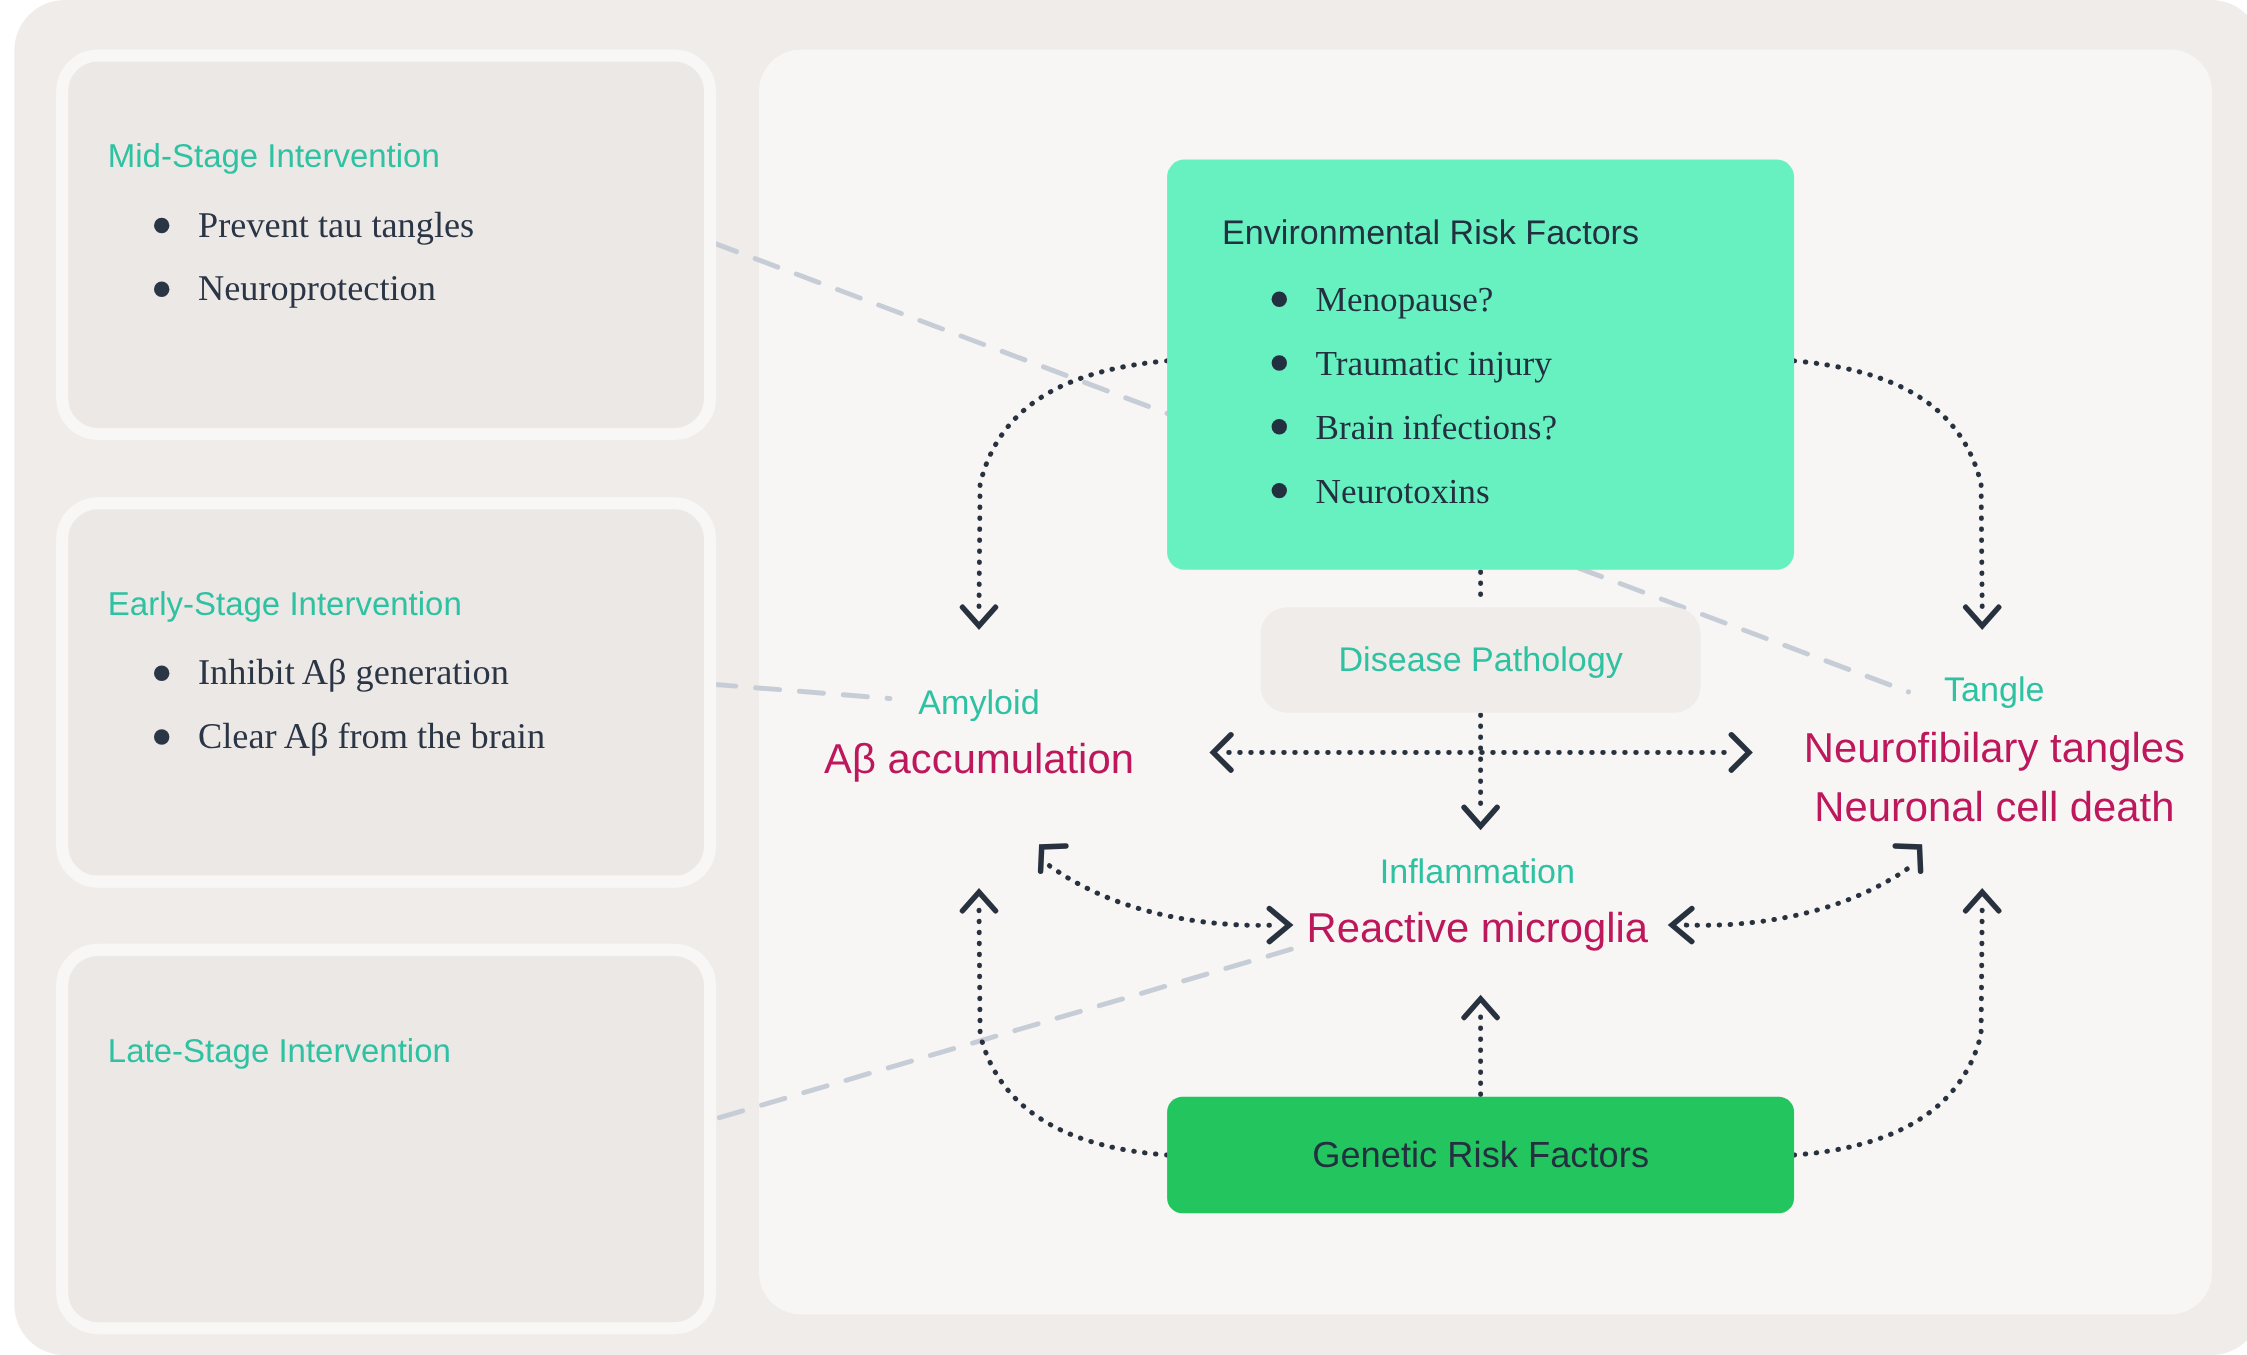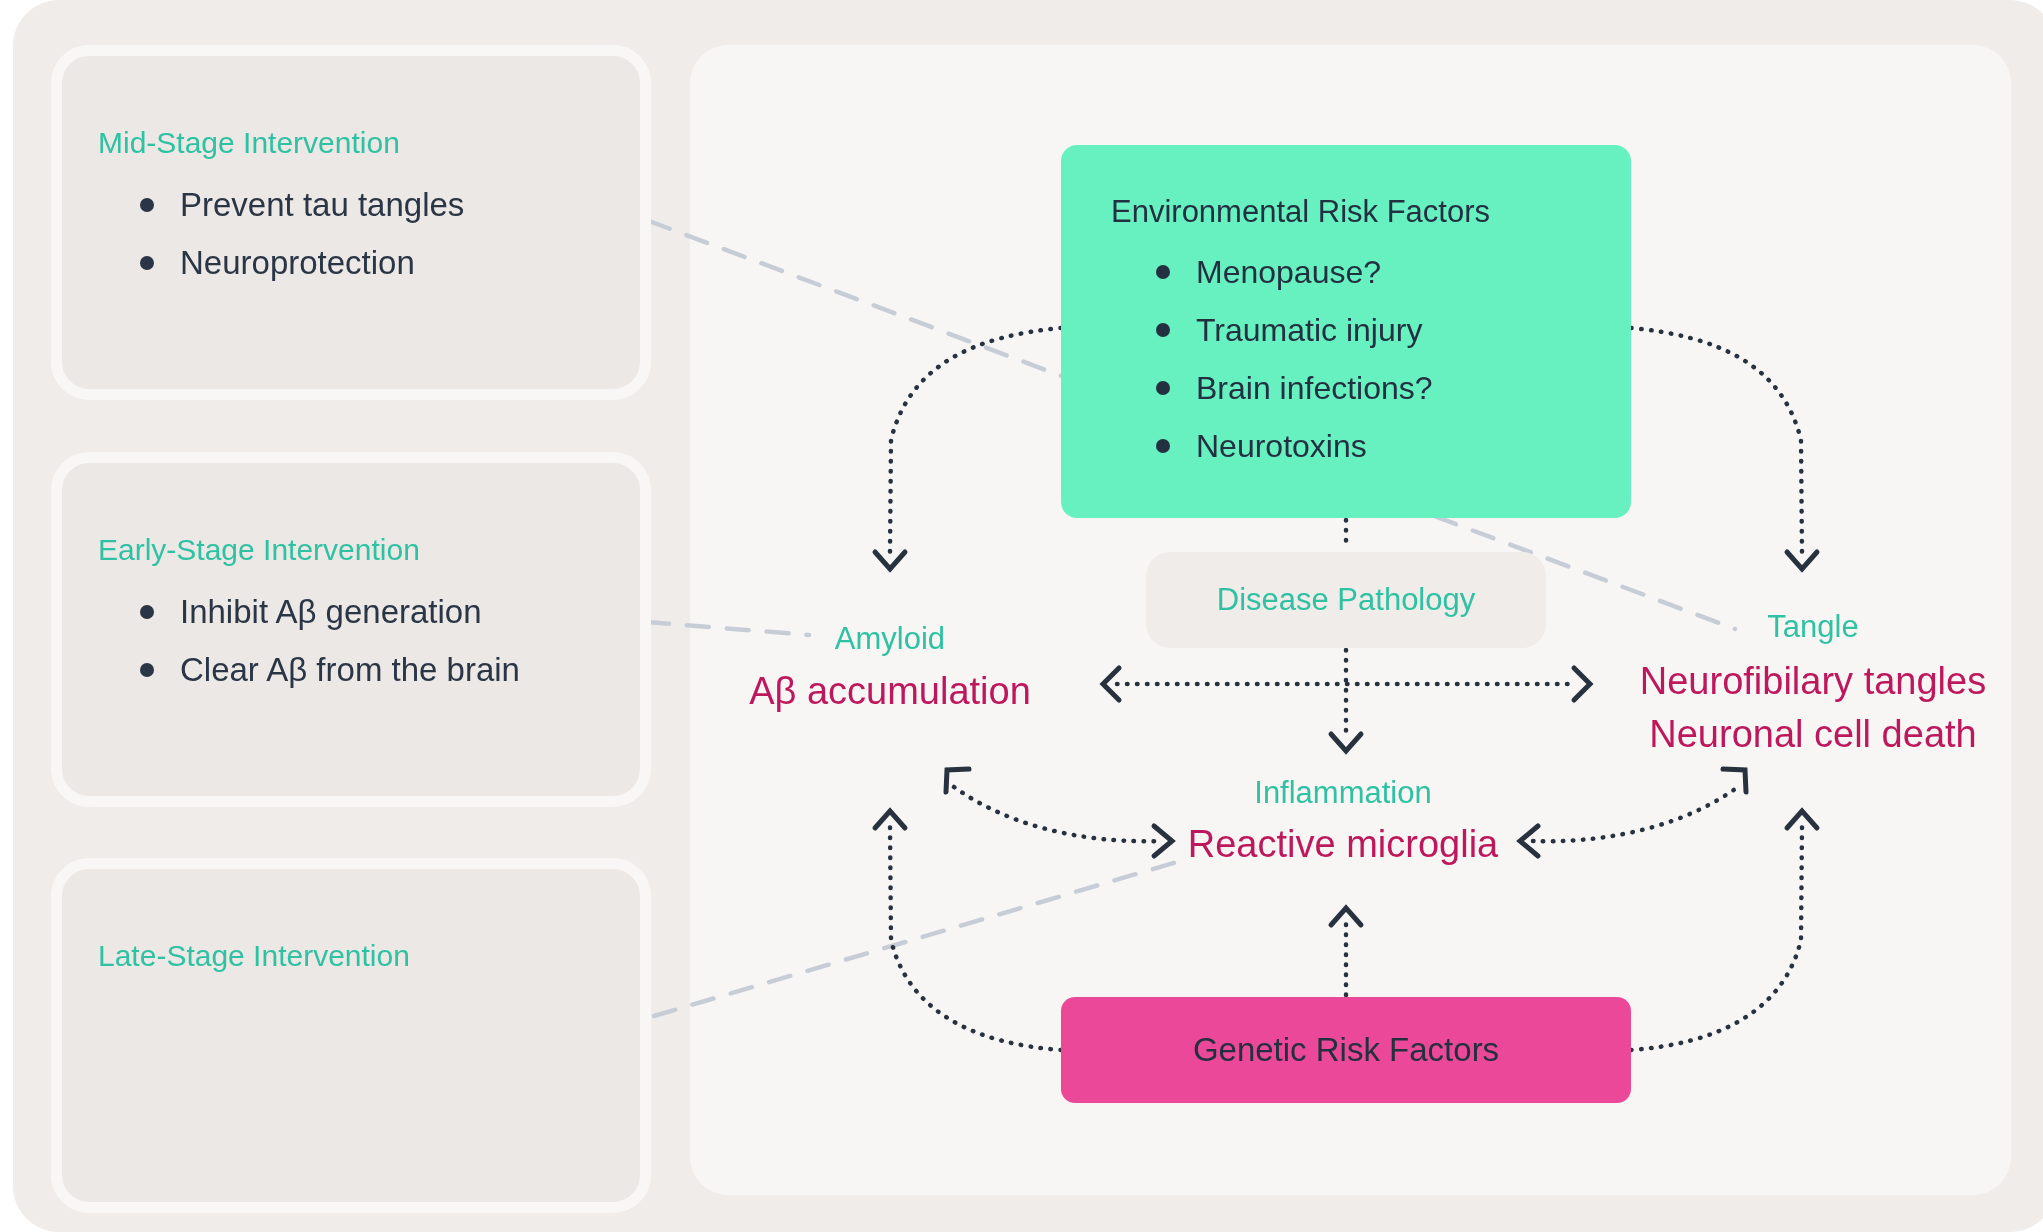--- a/index.html
+++ b/index.html
@@ -19,21 +19,21 @@
     background: #ECE8E5; border: 11px solid #F9F7F5; border-radius: 38px;
   }
   .card.c1 { top: 45px; }
   .card.c2 { top: 452px; }
   .card.c3 { top: 858px; }
   .card-title {
     position: absolute; left: 36px; top: 68px;
     font-size: 30px; line-height: 38px; color: #2EC2A2;
   }
   .card-bullets { position: absolute; left: 78px; top: 120px; right: 20px; }
-  .bullet-row { display: flex; align-items: center; height: 58px; }
+  .bullet-row { display: flex; align-items: center; height: 58px; font-family: Liberation Serif, serif; }
   .bullet-dot {
     width: 14px; height: 14px; border-radius: 50%;
     background: #2A3545; flex: 0 0 auto; margin-right: 26px;
   }
   .bullet-text { font-size: 33px; color: #2A3545; white-space: nowrap; }
   
   .panel {
     position: absolute; left: 677px; top: 45px; width: 1321px; height: 1150px;
     background: #F8F6F5; border-radius: 38px;
   }
@@ -46,21 +46,21 @@
   .env-title {
     position: absolute; left: 50px; top: 46px;
     font-size: 31px; line-height: 42px; color: #233040;
   }
   .env-bullets { position: absolute; left: 95px; top: 98px; right: 12px; }
   .env-bullets .bullet-row { height: 58px; }
   .env-bullets .bullet-text { font-size: 32px; color: #233040; }
   .env-bullets .bullet-dot { background: #233040; }
   .genetic-box {
     position: absolute; left: 1048px; top: 997px; width: 570px; height: 106px;
-    background: #ec4899; border-radius: 14px;
+    background: #22c55e; border-radius: 14px;
     display: flex; align-items: center; justify-content: center;
   }
   .genetic-label { font-size: 33px; color: #233040; }
   .dp-box {
     position: absolute; left: 1133px; top: 552px; width: 400px; height: 96px;
     background: #EFECE9; border-radius: 24px;
     display: flex; align-items: center; justify-content: center;
   }
   .dp-label { font-size: 31px; color: #2EC2A2; }
   

